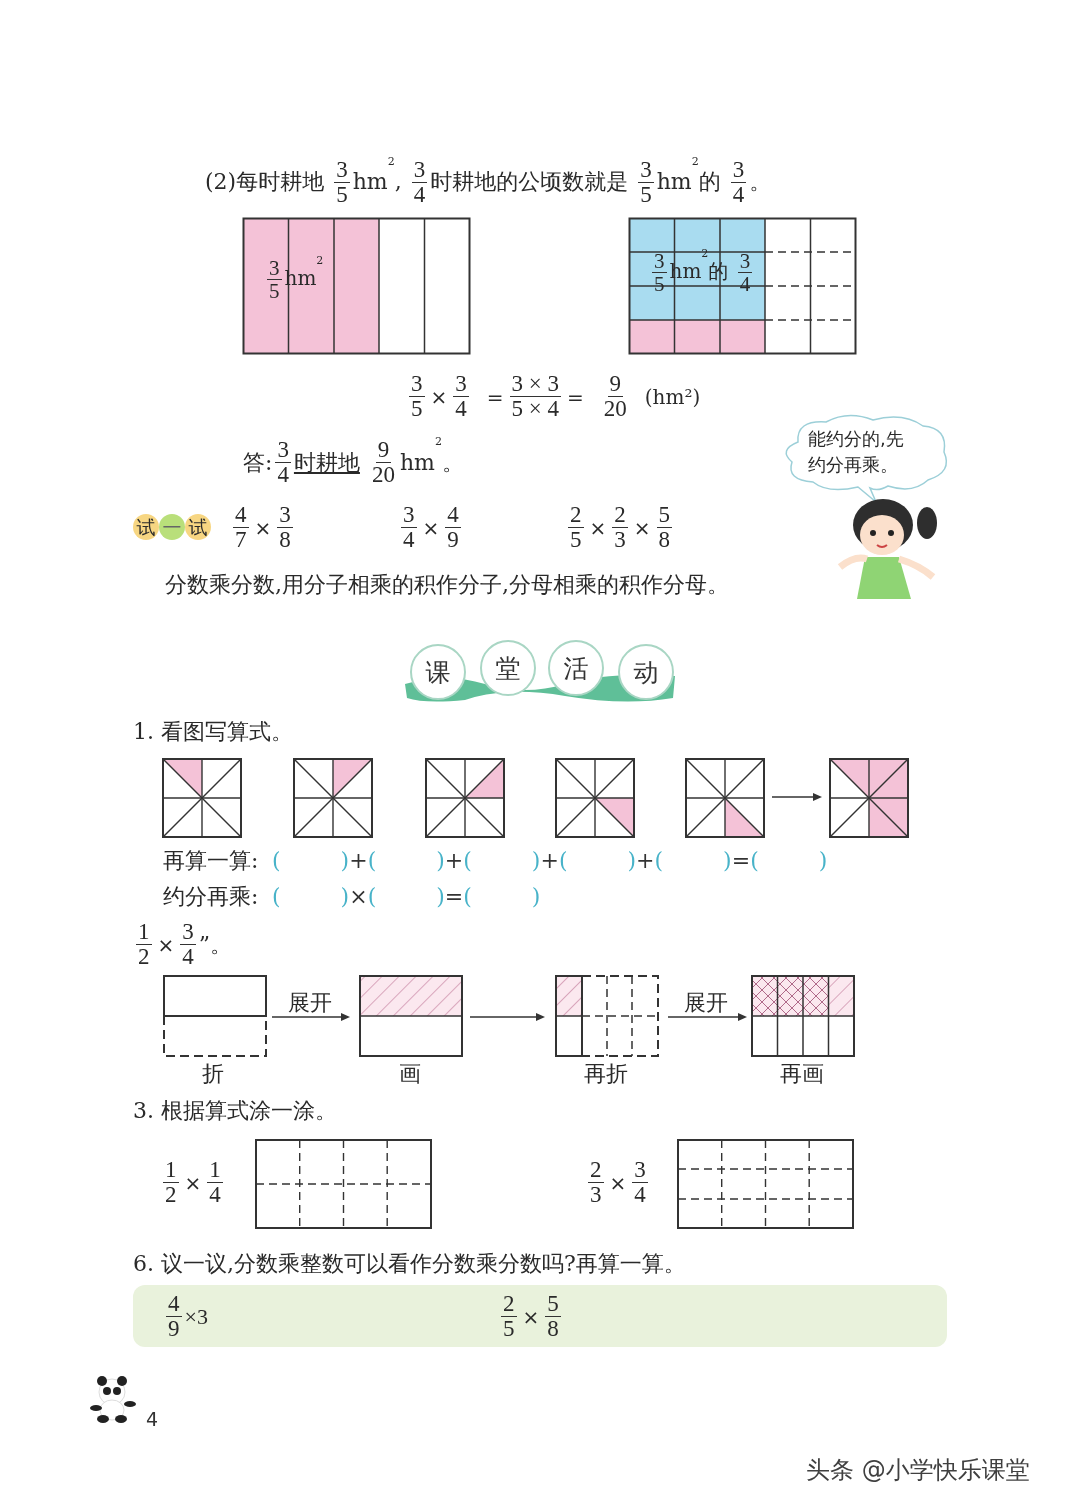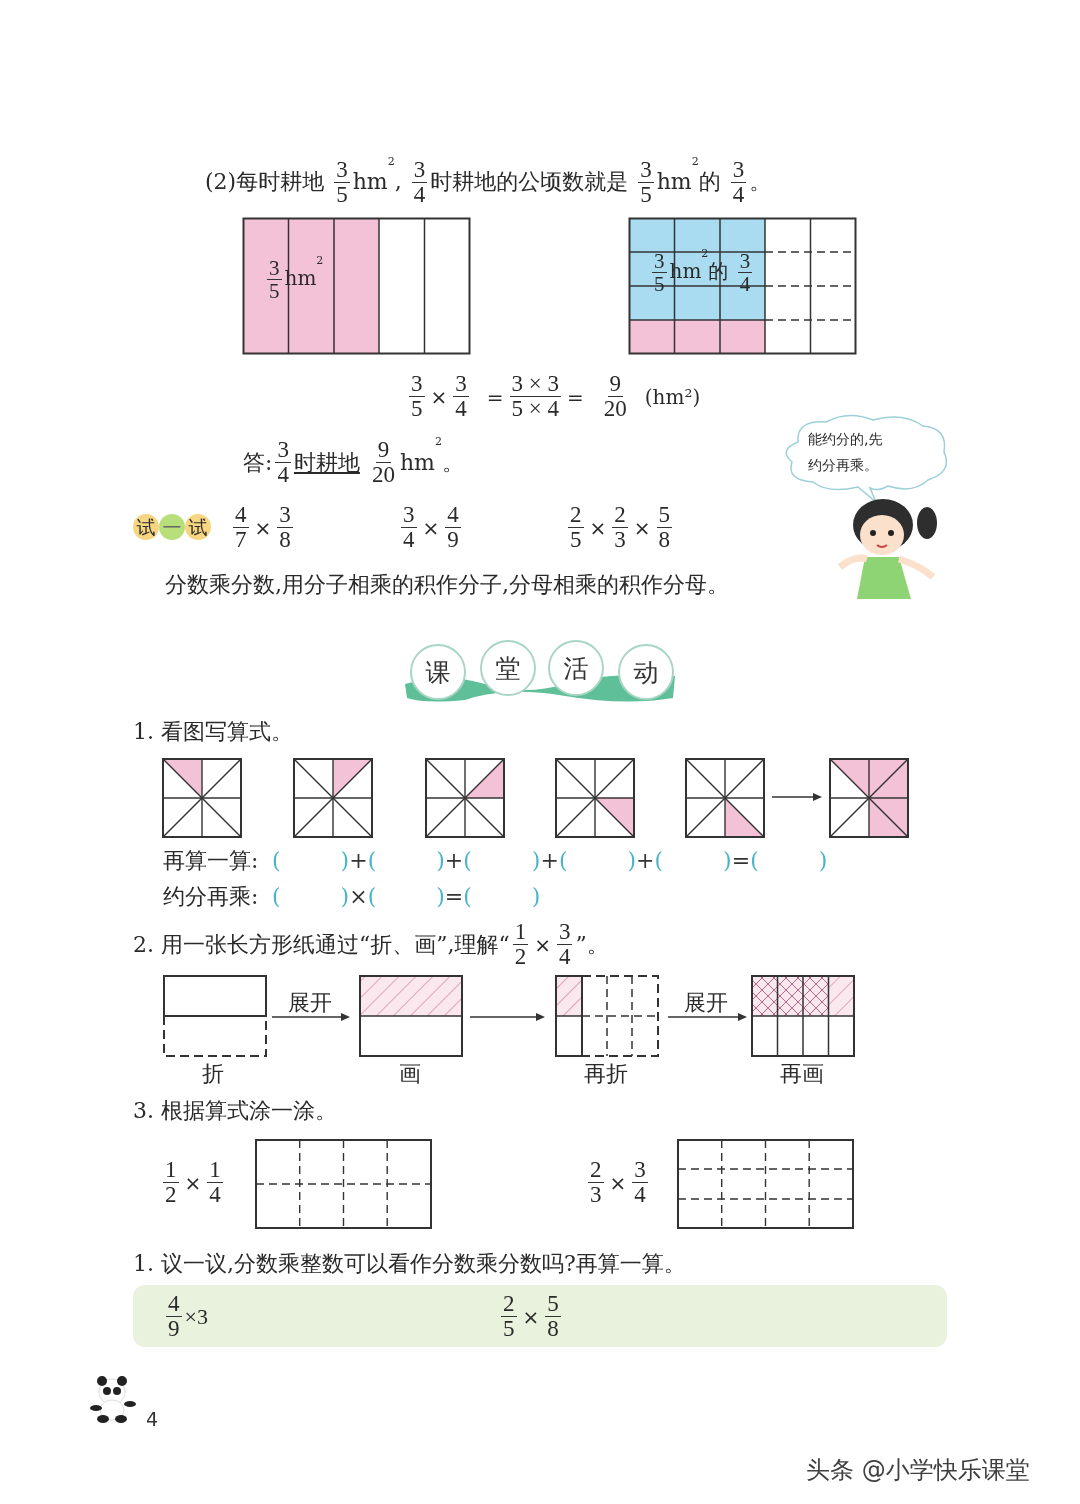--- a/index.html
+++ b/index.html
@@ -8,21 +8,21 @@
   .abs{position:absolute;}
   .txt{font-size:22px;line-height:1;white-space:nowrap;}
   .frac{display:inline-flex;flex-direction:column;align-items:center;vertical-align:middle;
         font-family:"Liberation Serif",serif;font-size:23px;line-height:1.05;margin:0 3px;}
   .frac .num{padding:0 2px;border-bottom:1.3px solid #333;}
   .frac .den{padding:0 2px;}
   .sup{font-size:11px;vertical-align:top;position:relative;top:-2px;}
   .op{font-family:"DejaVu Sans",sans-serif;font-size:20px;margin:0 3px;vertical-align:middle;}
   .blue{color:#48b3c9;}
   svg{position:absolute;overflow:visible;}
-  .bubble-text{font-family:"DejaVu Sans",sans-serif;font-size:14px;line-height:26px;}
+  .bubble-text{font-family:"DejaVu Sans",sans-serif;font-size:18px;line-height:26px;}
   .banner-circle{position:absolute;width:52px;height:52px;border-radius:50%;background:#fff;
      border:2px solid #a9d6c4;display:flex;align-items:center;justify-content:center;
      font-family:"DejaVu Sans",sans-serif;font-size:25px;color:#333;}
   .tryhint{display:inline-flex;align-items:center;}
   .tryhint span{display:inline-block;width:26px;height:26px;border-radius:50%;text-align:center;
      line-height:26px;font-size:19px;font-family:"DejaVu Sans",sans-serif;}
   .green-box{position:absolute;left:133px;top:1285px;width:814px;height:62px;background:#e9f2dc;border-radius:12px;}
   .watermark{font-family:"DejaVu Sans",sans-serif;font-size:24px;color:#404040;}
 </style>
 </head>
@@ -233,21 +233,21 @@
   <span>(</span><span style="display:inline-block;width:60px;"></span><span>)</span><span style="color:#333">+</span><span>(</span><span style="display:inline-block;width:60px;"></span><span>)</span><span style="color:#333">+</span><span>(</span><span style="display:inline-block;width:60px;"></span><span>)</span><span style="color:#333">+</span><span>(</span><span style="display:inline-block;width:60px;"></span><span>)</span><span style="color:#333">+</span><span>(</span><span style="display:inline-block;width:60px;"></span><span>)</span><span style="color:#333">=</span><span>(</span><span style="display:inline-block;width:60px;"></span><span>)</span>
 </div>
 <div class="abs txt" style="left:163px;top:886px;">
   <span>约分再乘:</span>
 </div>
 <div class="abs txt blue" style="left:272px;top:886px;">
   <span>(</span><span style="display:inline-block;width:60px;"></span><span>)</span><span style="color:#333">×</span><span>(</span><span style="display:inline-block;width:60px;"></span><span>)</span><span style="color:#333">=</span><span>(</span><span style="display:inline-block;width:60px;"></span><span>)</span>
 </div>
 
 <div class="abs txt" style="left:133px;top:920px;">
-  <span style="vertical-align:middle;">2. 用一张长方形纸通过“折、画”,理解“</span><span class="frac">
+  <span class="frac">
       <span class="num">1</span>
       <span class="den">2</span>
     </span><span class="op">×</span><span class="frac">
       <span class="num">3</span>
       <span class="den">4</span>
     </span><span style="vertical-align:middle;">”。</span>
 </div>
 
 <svg style="left:0;top:0;" width="1080" height="1100">
   <defs>
@@ -336,21 +336,21 @@
   <rect x="1" y="1" width="175" height="88" fill="#fff" stroke="#333" stroke-width="2"></rect>
   <g stroke="#333" stroke-width="1.4" stroke-dasharray="8,5">
     <line x1="44.7" y1="1" x2="44.7" y2="89"></line>
     <line x1="88.5" y1="1" x2="88.5" y2="89"></line>
     <line x1="132.2" y1="1" x2="132.2" y2="89"></line>
     <line x1="1" y1="30" x2="176" y2="30"></line>
     <line x1="1" y1="60" x2="176" y2="60"></line>
   </g>
 </svg>
 
-<div class="abs txt" style="left:133px;top:1253px;">1. 议一议,分数乘整数可以看作分数乘分数吗?再算一算。</div>
+<div class="abs txt" style="left:133px;top:1253px;">6. 议一议,分数乘整数可以看作分数乘分数吗?再算一算。</div>
 <div class="green-box"></div>
 <div class="abs txt" style="left:163px;top:1292px;">
   <span class="frac">
       <span class="num">4</span>
       <span class="den">9</span>
     </span><span style="vertical-align:middle;font-family:'Liberation Serif',serif;">×3</span>
 </div>
 <div class="abs txt" style="left:498px;top:1292px;">
   <span class="frac">
       <span class="num">2</span>

